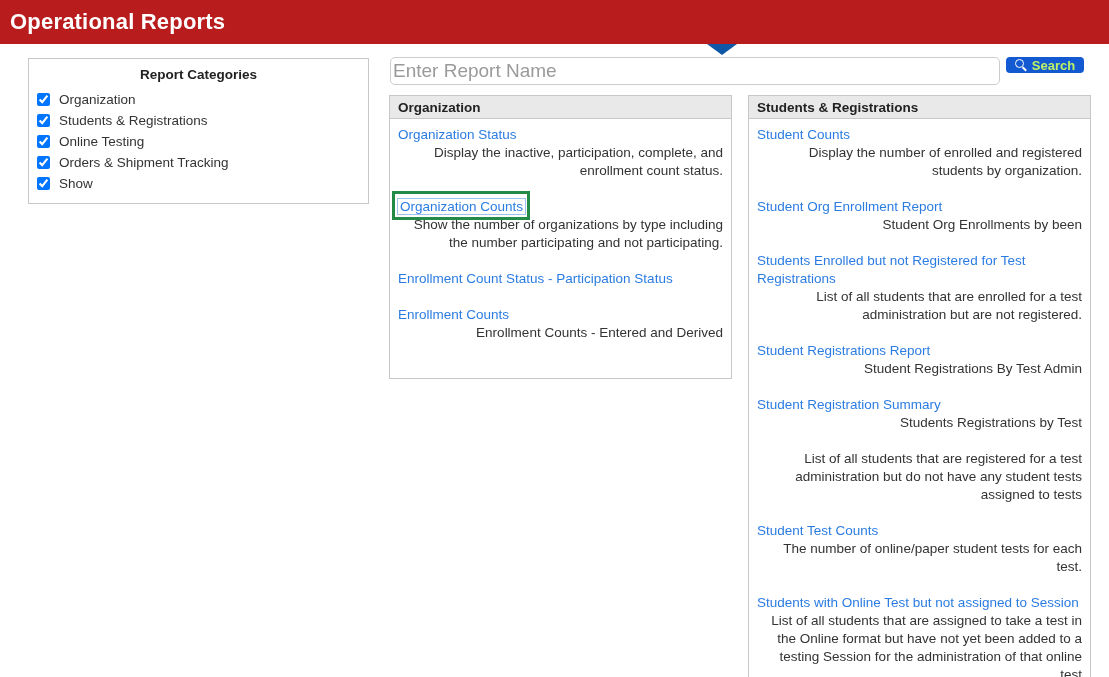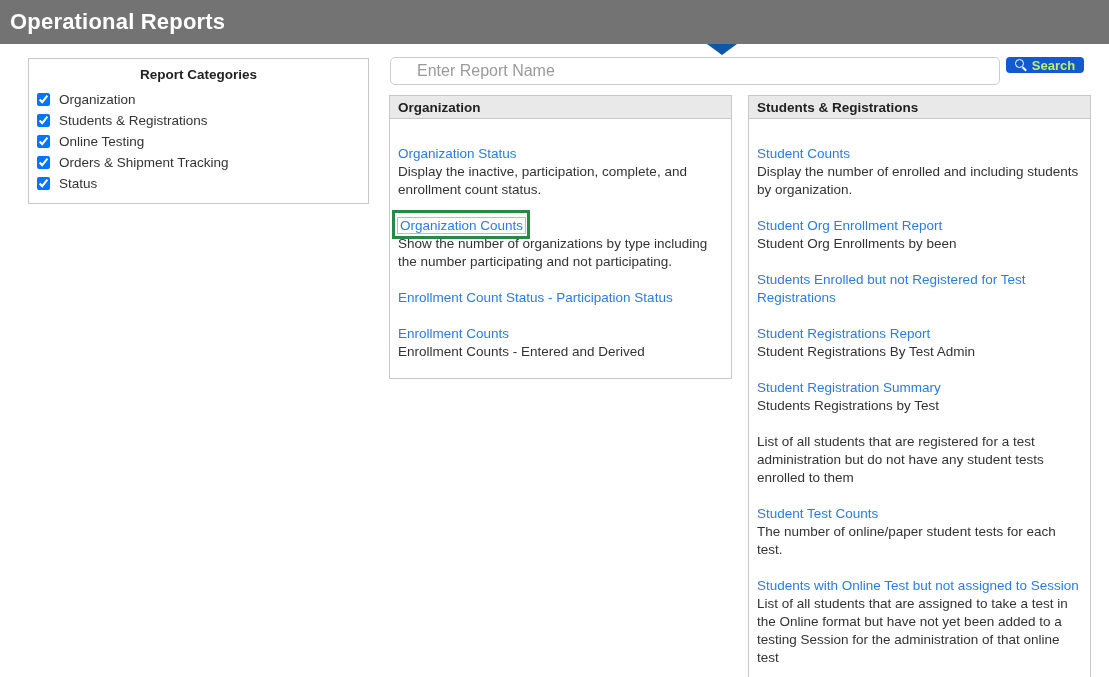--- a/index.html
+++ b/index.html
@@ -6,21 +6,21 @@
   html, body { margin: 0; padding: 0; }
   body {
     width: 1109px; height: 677px; overflow: hidden; position: relative;
     background: #ffffff; color: #333;
     font-family: "Liberation Sans", sans-serif; font-size: 13.5px;
   }
 
   
   .app-header {
     position: absolute; top: 0; left: 0; width: 1109px; height: 44px;
-    background: #737373; display: flex; align-items: center;
+    background: #b91c1c; display: flex; align-items: center;
   }
   .app-header h1 {
     margin: 0; padding-left: 10px; color: #fff;
     font-size: 22px; font-weight: bold; letter-spacing: 0.2px;
   }
   .header-pointer {
     position: absolute; top: 44px; left: 707px; width: 0; height: 0;
     border-left: 15px solid transparent; border-right: 15px solid transparent;
     border-top: 11px solid #1157a8;
   }
@@ -34,21 +34,21 @@
   .cat-row {
     display: flex; align-items: center; gap: 9px;
     padding: 3px 0 3px 8px; cursor: pointer; color: #333;
   }
   .cat-row input[type="checkbox"] { width: 13px; height: 13px; margin: 0; }
 
   
   .search-row { position: absolute; left: 390px; top: 57px; width: 694px; display: flex; gap: 6px; }
   .search-input {
     flex: 1; height: 28px; border: 1px solid #ccc; border-radius: 5px;
-    padding: 0 26px; font-size: 16px; color: #333; outline: none;
+    padding: 0 2px; font-size: 19px; color: #333; outline: none;
     font-family: "Liberation Sans", sans-serif;
   }
   .search-input::placeholder { color: #9a9a9a; }
   .search-btn {
     width: 78px; height: 16px; border: none; border-radius: 4px;
     background: #1259d2; color: #bef264; font-weight: bold; font-size: 13px;
     display: flex; align-items: center; justify-content: center; gap: 5px;
     cursor: pointer; font-family: "Liberation Sans", sans-serif;
   }
   .mag { position: relative; width: 12px; height: 12px; display: inline-block; }
@@ -65,27 +65,27 @@
   .panel {
     position: absolute; width: 343px; background: #fff;
     border: 1px solid #c8c8c8;
   }
   .panel-org { left: 389px; top: 95px; height: 284px; }
   .panel-students { left: 748px; top: 95px; height: 600px; }
   .panel-head {
     background: #e9e9e9; border-bottom: 1px solid #c8c8c8;
     font-weight: bold; color: #222; padding: 4px 8px; height: 23px;
   }
-  .panel-body { padding: 17px 8px 0 8px; margin-top: 9px; }
+  .panel-body { padding: 7px 8px 0 8px; }
   .report { margin-bottom: 18px; }
   .report a {
     color: #2b7ce2; text-decoration: none; line-height: 18px; cursor: pointer;
     display: inline;
   }
-  .report p { margin: 0; line-height: 18px; color: #333; }
+  .report p { margin: 0; line-height: 18px; color: #333; text-align: right; }
 
   
   .hl-wrap { position: relative; display: inline-block; }
   .hl-link { box-shadow: 0 0 0 1px #9dc2ee; padding: 0 2px; }
   .green-frame {
     position: absolute; left: -6px; right: -5px; top: -7px; bottom: -4px;
     border: 3px solid #238b45; pointer-events: none;
   }
 </style>
 </head>
@@ -109,21 +109,21 @@
   <label class="cat-row">
     <input type="checkbox" checked="checked" style="">
     <span>Online Testing</span>
   </label>
   <label class="cat-row">
     <input type="checkbox" checked="checked" style="">
     <span>Orders &amp; Shipment Tracking</span>
   </label>
   <label class="cat-row">
     <input type="checkbox" checked="checked" style="">
-    <span>Status</span>
+    <span>Show</span>
   </label>
 </aside>
 
 <div class="search-row">
   <input class="search-input" type="text" placeholder="Enter Report Name" style="">
   <button class="search-btn">
     <span class="mag"></span>
     <span>Search</span>
   </button>
 </div>
@@ -150,39 +150,40 @@
       <p>Enrollment Counts - Entered and Derived</p>
     </div>
   </div>
 </section>
 
 <section class="panel panel-students">
   <div class="panel-head">Students &amp; Registrations</div>
   <div class="panel-body">
     <div class="report">
       <a>Student Counts</a>
-      <p>Display the number of enrolled and including students by organization.</p>
+      <p>Display the number of enrolled and registered students by organization.</p>
     </div>
     <div class="report">
       <a>Student Org Enrollment Report</a>
       <p>Student Org Enrollments by been</p>
     </div>
     <div class="report">
       <a>Students Enrolled but not Registered for Test Registrations</a>
+      <p>List of all students that are enrolled for a test administration but are not registered.</p>
     </div>
     <div class="report">
       <a>Student Registrations Report</a>
       <p>Student Registrations By Test Admin</p>
     </div>
     <div class="report">
       <a>Student Registration Summary</a>
       <p>Students Registrations by Test</p>
     </div>
     <div class="report">
-      <p>List of all students that are registered for a test administration but do not have any student tests enrolled to them</p>
+      <p>List of all students that are registered for a test administration but do not have any student tests assigned to tests</p>
     </div>
     <div class="report">
       <a>Student Test Counts</a>
       <p>The number of online/paper student tests for each test.</p>
     </div>
     <div class="report">
       <a>Students with Online Test but not assigned to Session</a>
       <p>List of all students that are assigned to take a test in the Online format but have not yet been added to a testing Session for the administration of that online test</p>
     </div>
   </div>

